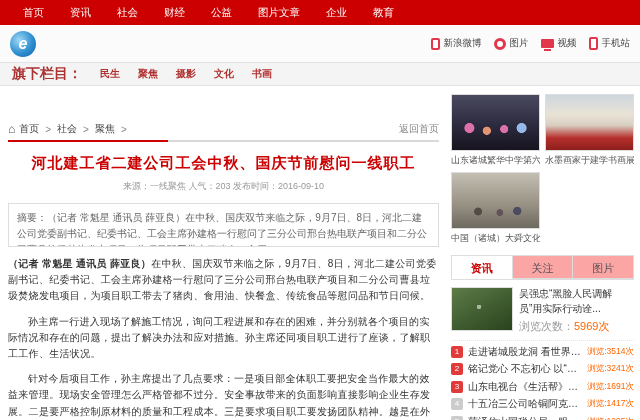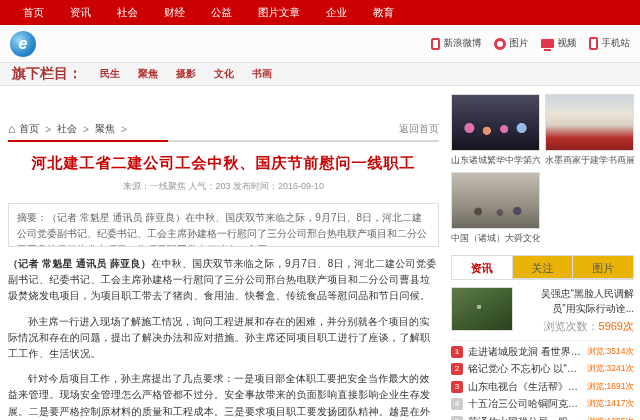--- a/index.html
+++ b/index.html
@@ -76,26 +76,26 @@
   .t4 { background:
       radial-gradient(circle at 30% 70%, rgba(70,60,55,.8) 0 5%, transparent 6%),
       radial-gradient(circle at 55% 72%, rgba(90,70,80,.8) 0 5%, transparent 6%),
       radial-gradient(circle at 75% 69%, rgba(60,60,90,.8) 0 5%, transparent 6%),
       linear-gradient(180deg,#c4beb2 0%,#968f82 60%,#6e6a60 100%); }
   .pcap { font-size:9px; color:#555; margin-top:3px; white-space:nowrap; overflow:hidden; }
 
   
   .tabs { display:flex; margin-top:5px; border-bottom:1px solid #ddd; }
   .tab { flex:1; height:24px; line-height:24px; text-align:center; font-size:11px; color:#555;
-    background:#eab308; border:1px solid #ddd; border-left:none; cursor:pointer; }
+    background:#fca5a5; border:1px solid #ddd; border-left:none; cursor:pointer; }
   .tab:first-child { border-left:1px solid #ddd; }
   .tab.active { background:#fff; border-bottom:1px solid #fff; color:#c00; font-weight:bold; }
 
   
-  .featured { display:flex; padding:7px 0 6px 0; border-bottom:1px dotted #e5e5e5; cursor:pointer;text-align:right; }
+  .featured { display:flex; padding:7px 0 6px 0; border-bottom:1px dotted #e5e5e5; cursor:pointer; }
   .f-thumb { width:62px; height:44px; flex:none; border:1px solid #ddd;
     background:radial-gradient(circle at 45% 45%, rgba(255,255,255,.55) 0 5%, transparent 6%),
       linear-gradient(150deg,#5d7c47 0%,#3f5c30 55%,#2b421f 100%); }
   .f-info { padding-left:6px; overflow:hidden; }
   .f-title { font-size:10px; color:#333; line-height:1.45; height:29px; overflow:hidden; }
   .f-views { font-size:11px; color:#999; margin-top:3px; }
   .f-views b { color:#f60; font-weight:normal; }
 
   
   .nlist { margin-top:2px; }

